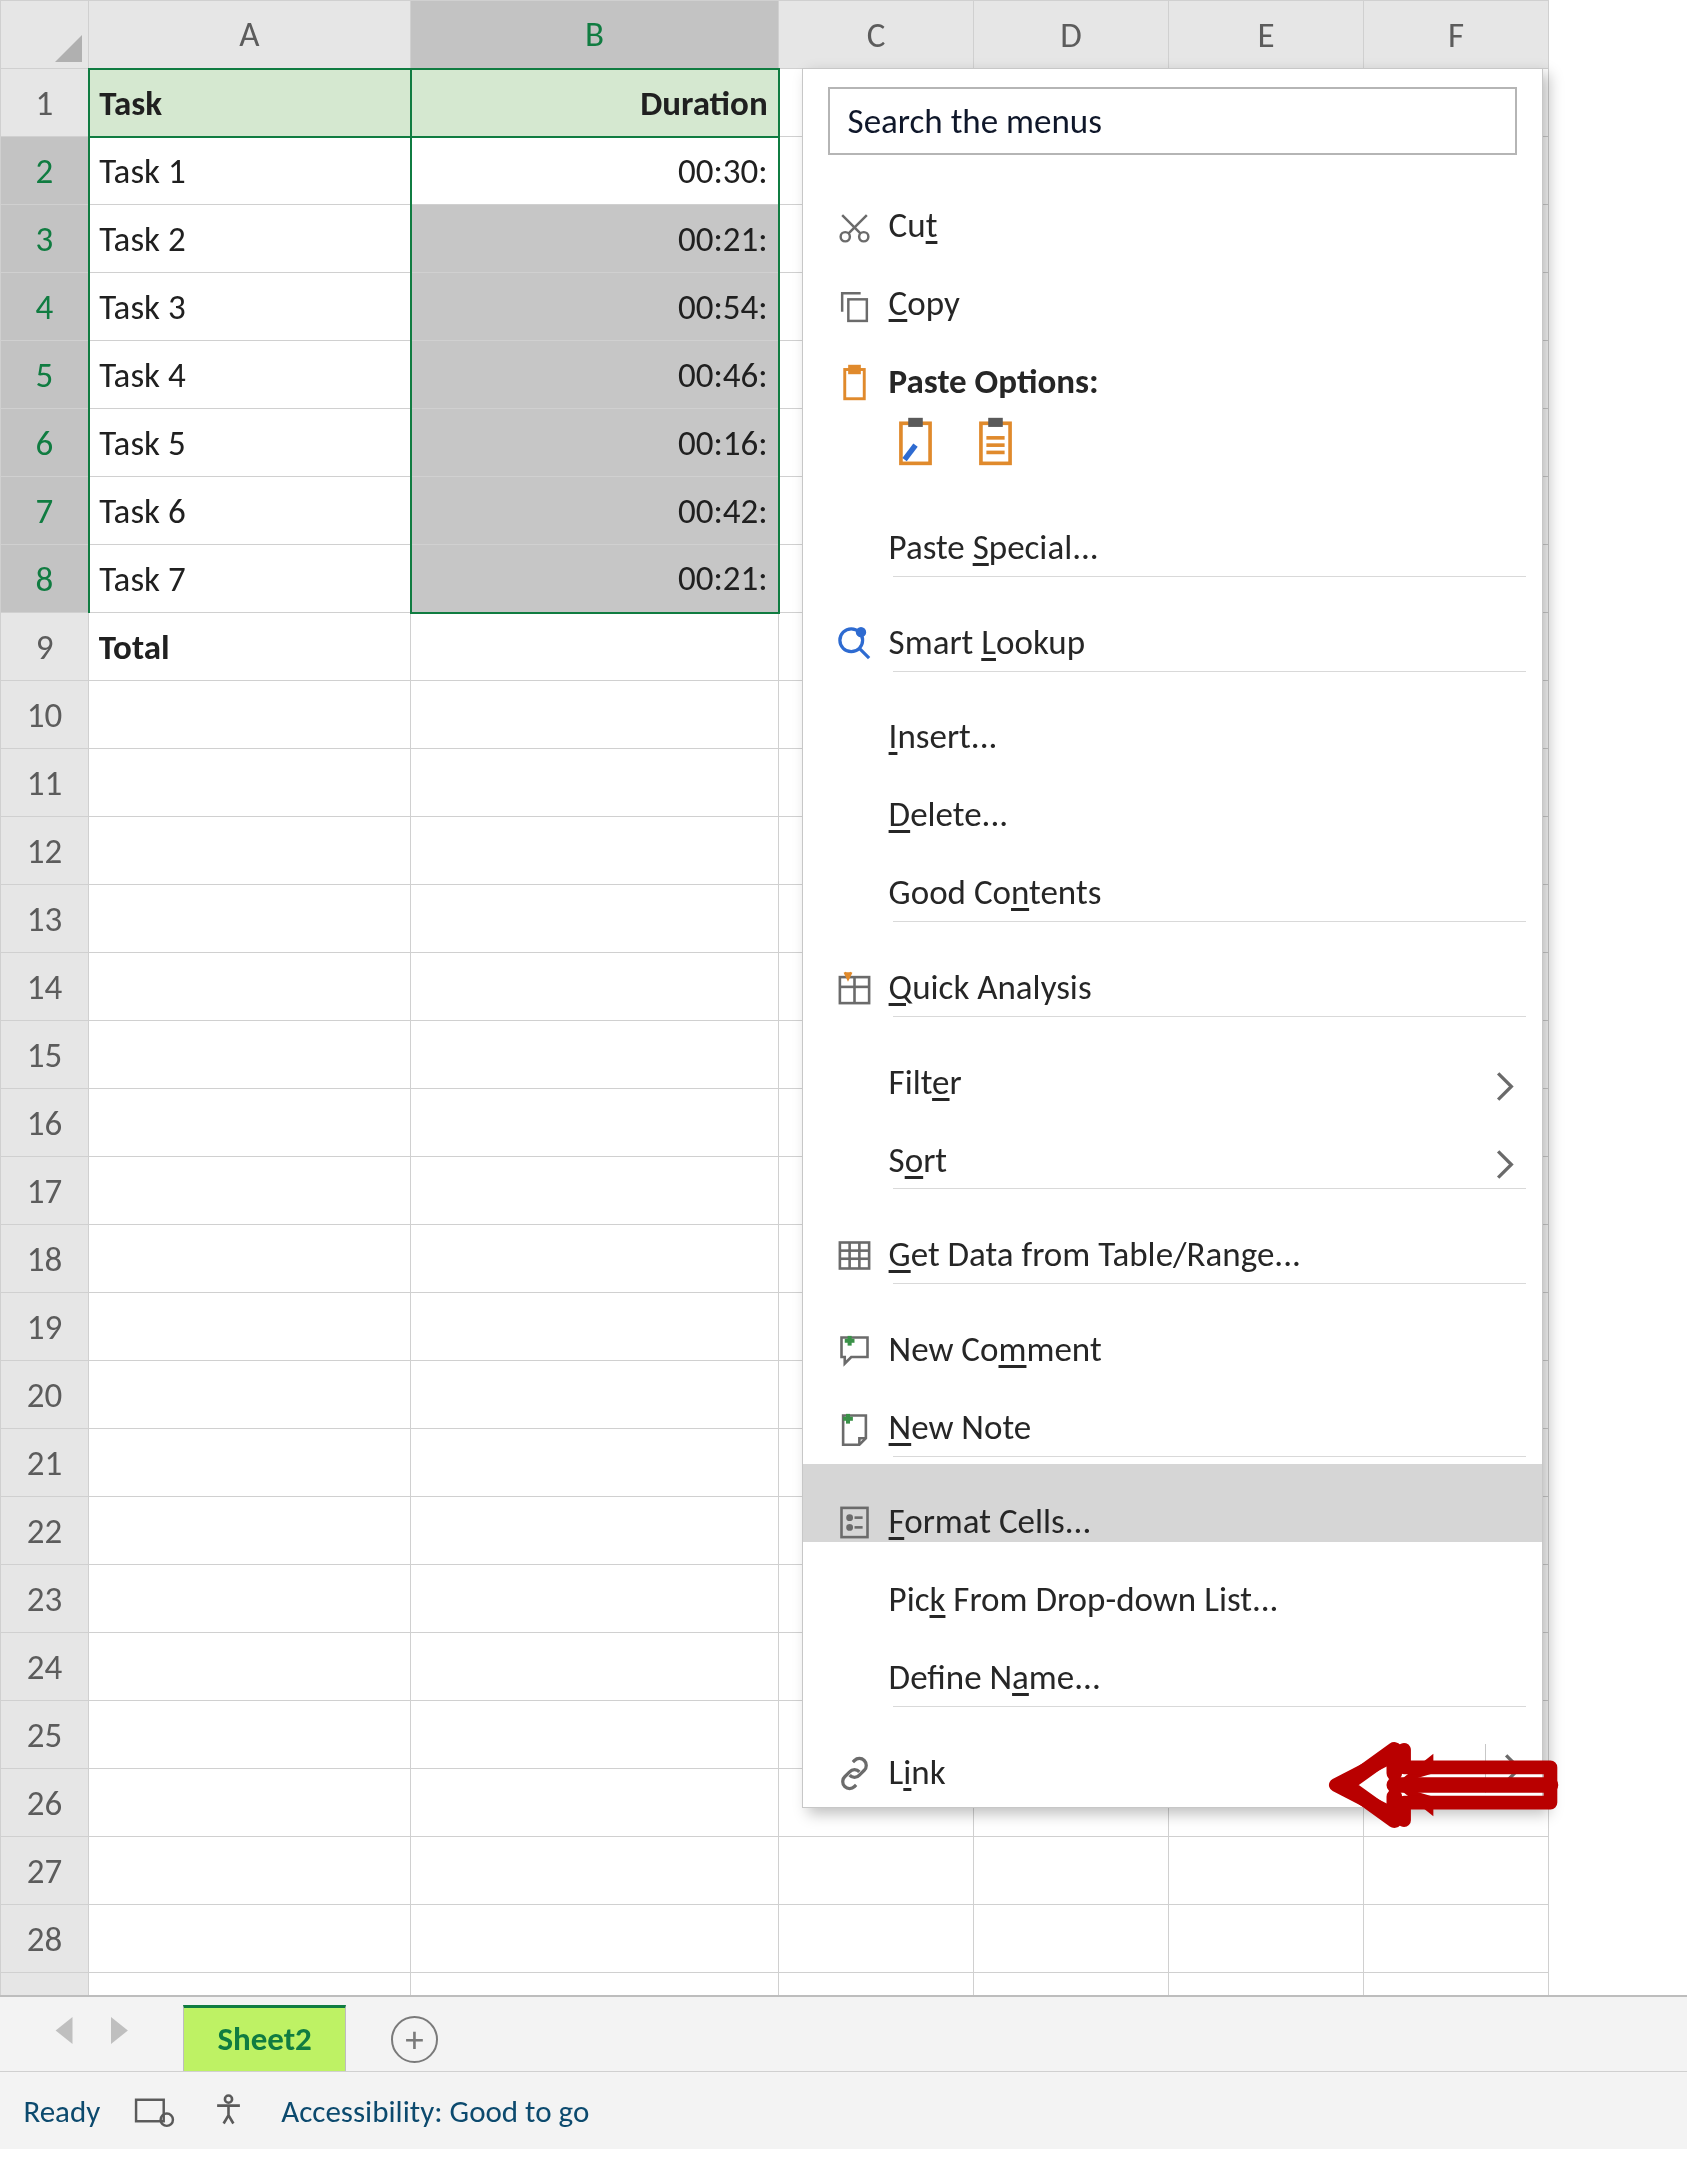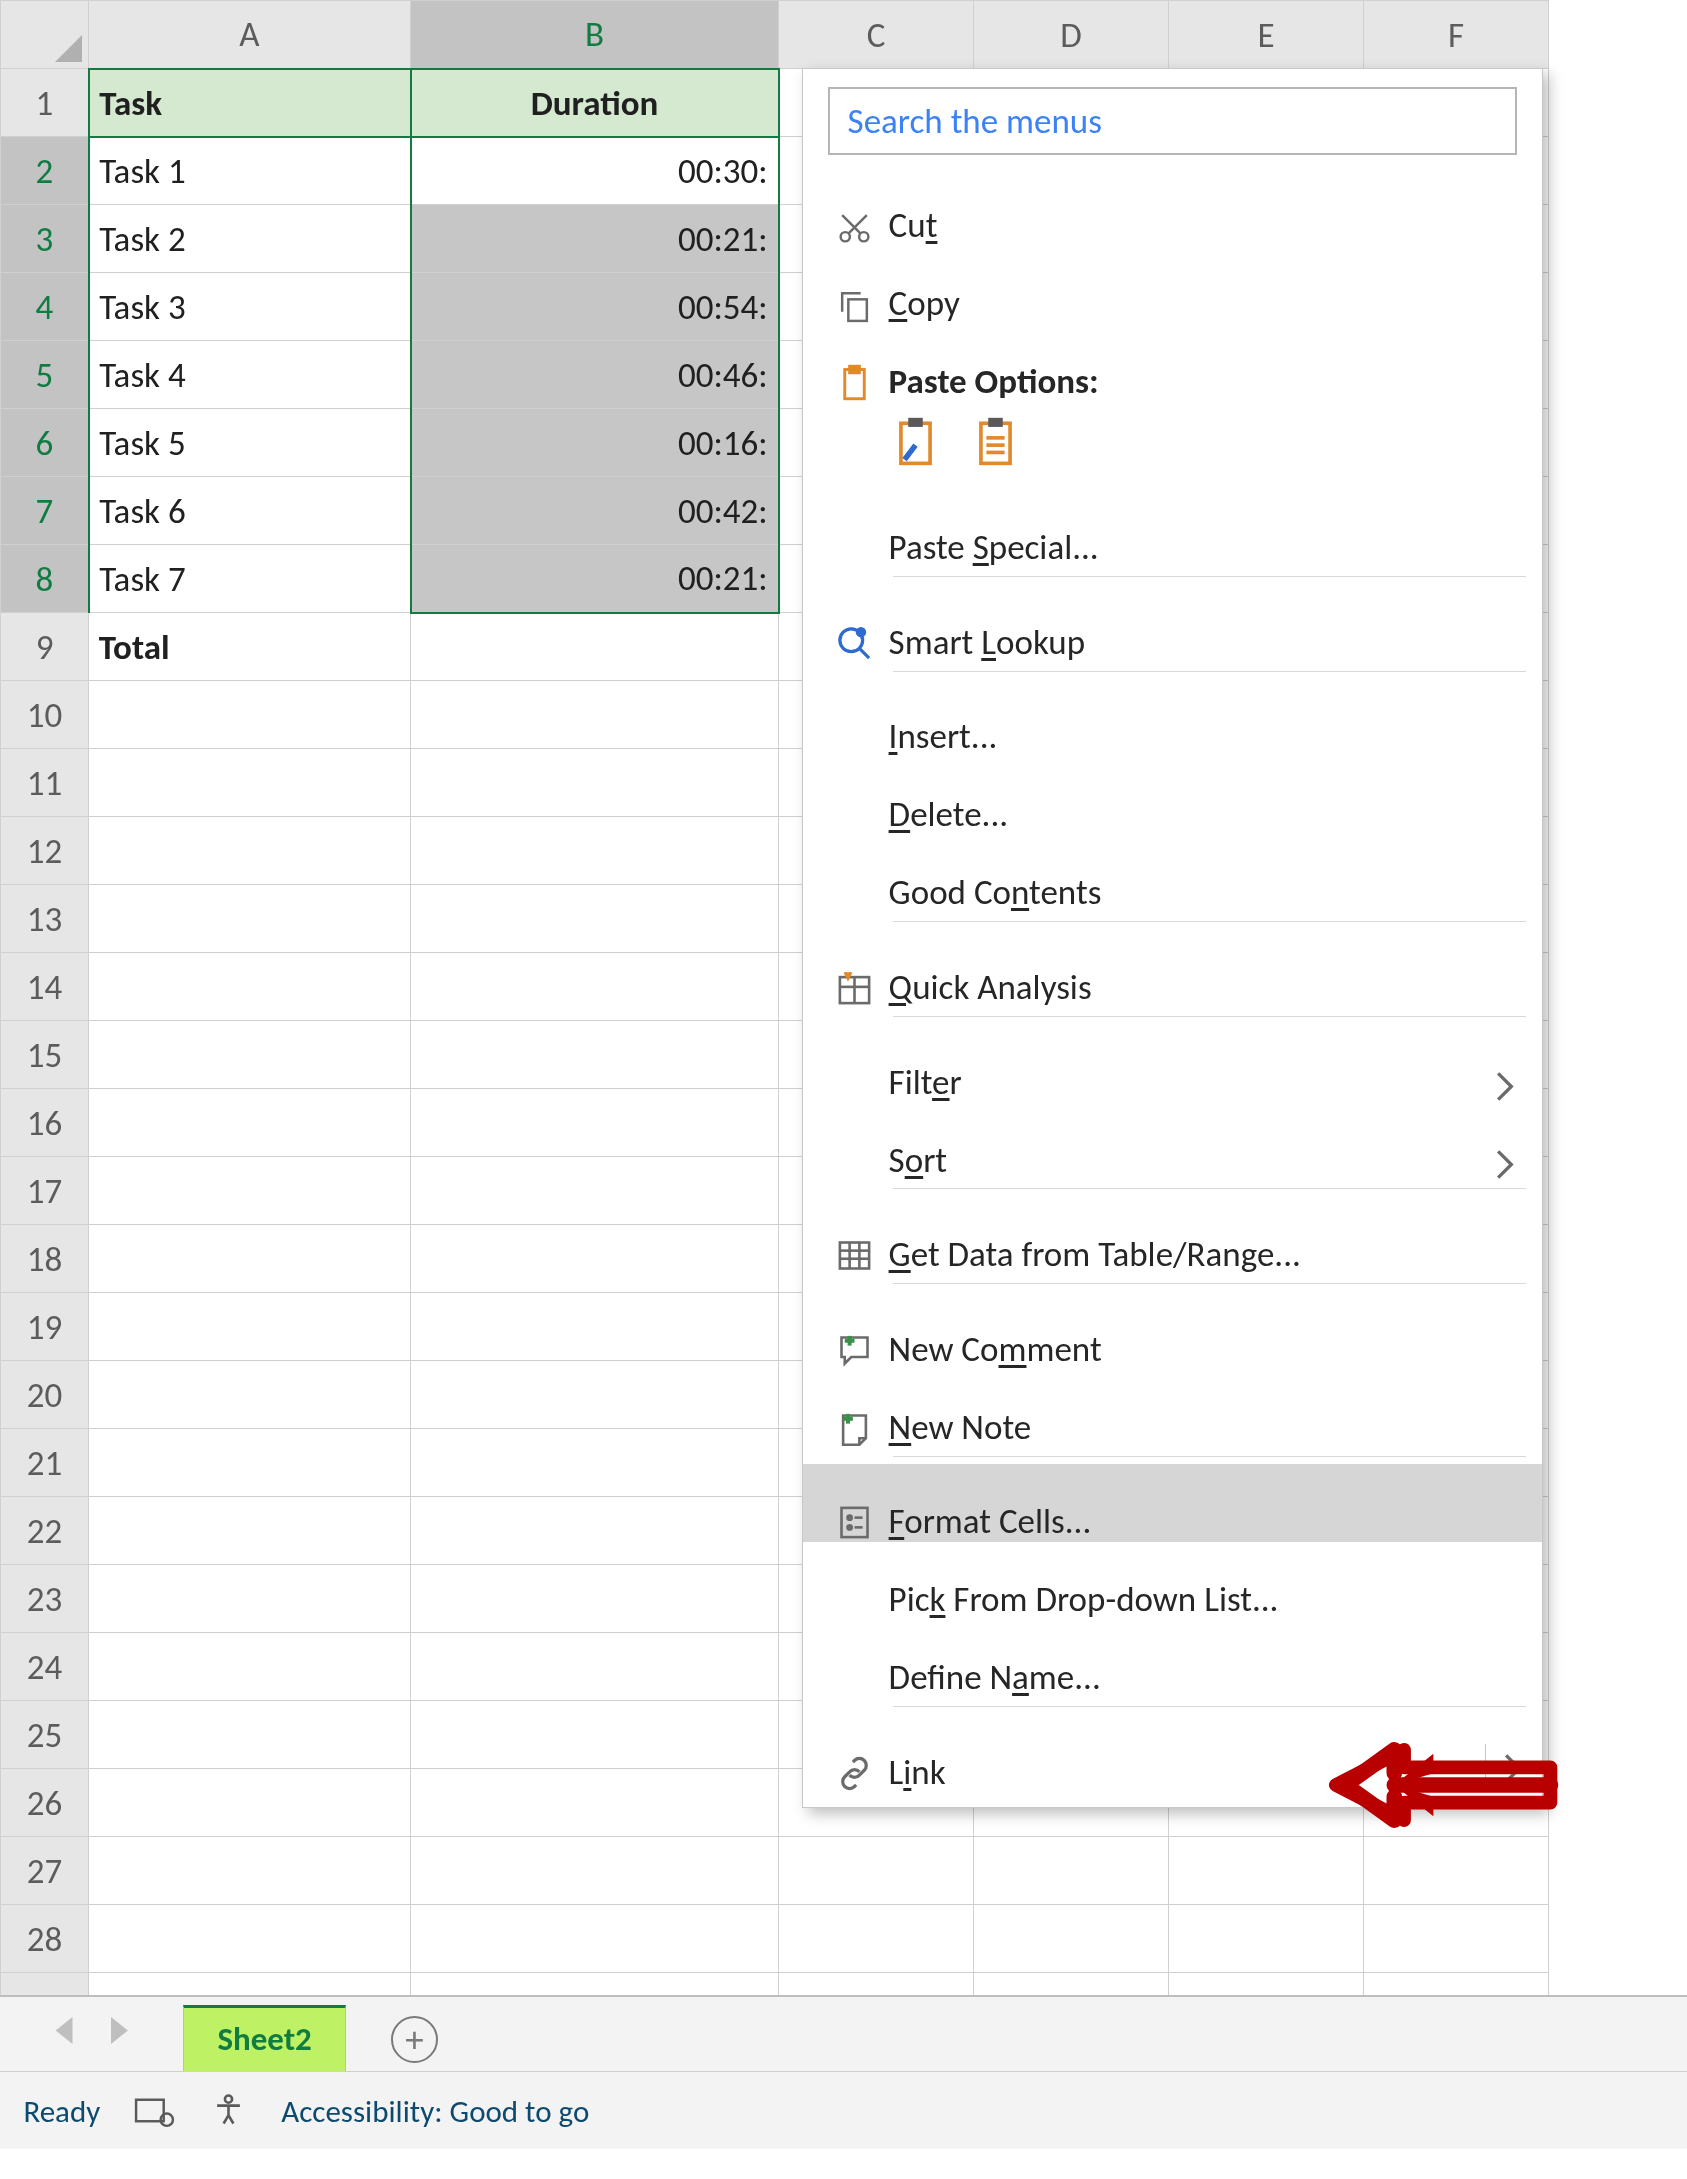--- a/index.html
+++ b/index.html
@@ -69,21 +69,21 @@
     font-size: 35px;
     color:#262626;
     padding-bottom:13.7px;
   }
   .ctx .search {
     margin:17.6px 25px 13.7px 25px;
     height:68px;
     border:2px solid #b5b5b5;
     display:flex; align-items:center;
     padding:0 17.6px;
-    color:#3b82f6;
+    color:#0f172a;
     text-align:right;
   }
   .ctx .row {
     display:flex; align-items:flex-end;
     height:78px;
     padding:0 17.6px 0 17.6px;
   }
   .ctx .row.hover { background:#d6d6d6; }
   .ctx .ico {
     width:68px;
@@ -178,21 +178,21 @@
     <th class="colhdr-sel">B</th>
     <th>C</th>
     <th>D</th>
     <th>E</th>
     <th>F</th>
   </tr>
 
   <tr>
     <th class="rowhdr">1</th>
     <td class="hdr-green">Task</td>
-    <td class="hdr-green" style="text-align:center">Duration</td>
+    <td class="hdr-green" style="text-align:right">Duration</td>
     <td></td>
         <td></td>
     <td></td>
         <td></td>
   </tr>
   <tr>
     <th class="rowhdr rowhdr-sel">2</th>
     <td class="taskcell">Task 1</td>
     <td class="colB sel-first">00:30:</td>
     <td></td>

